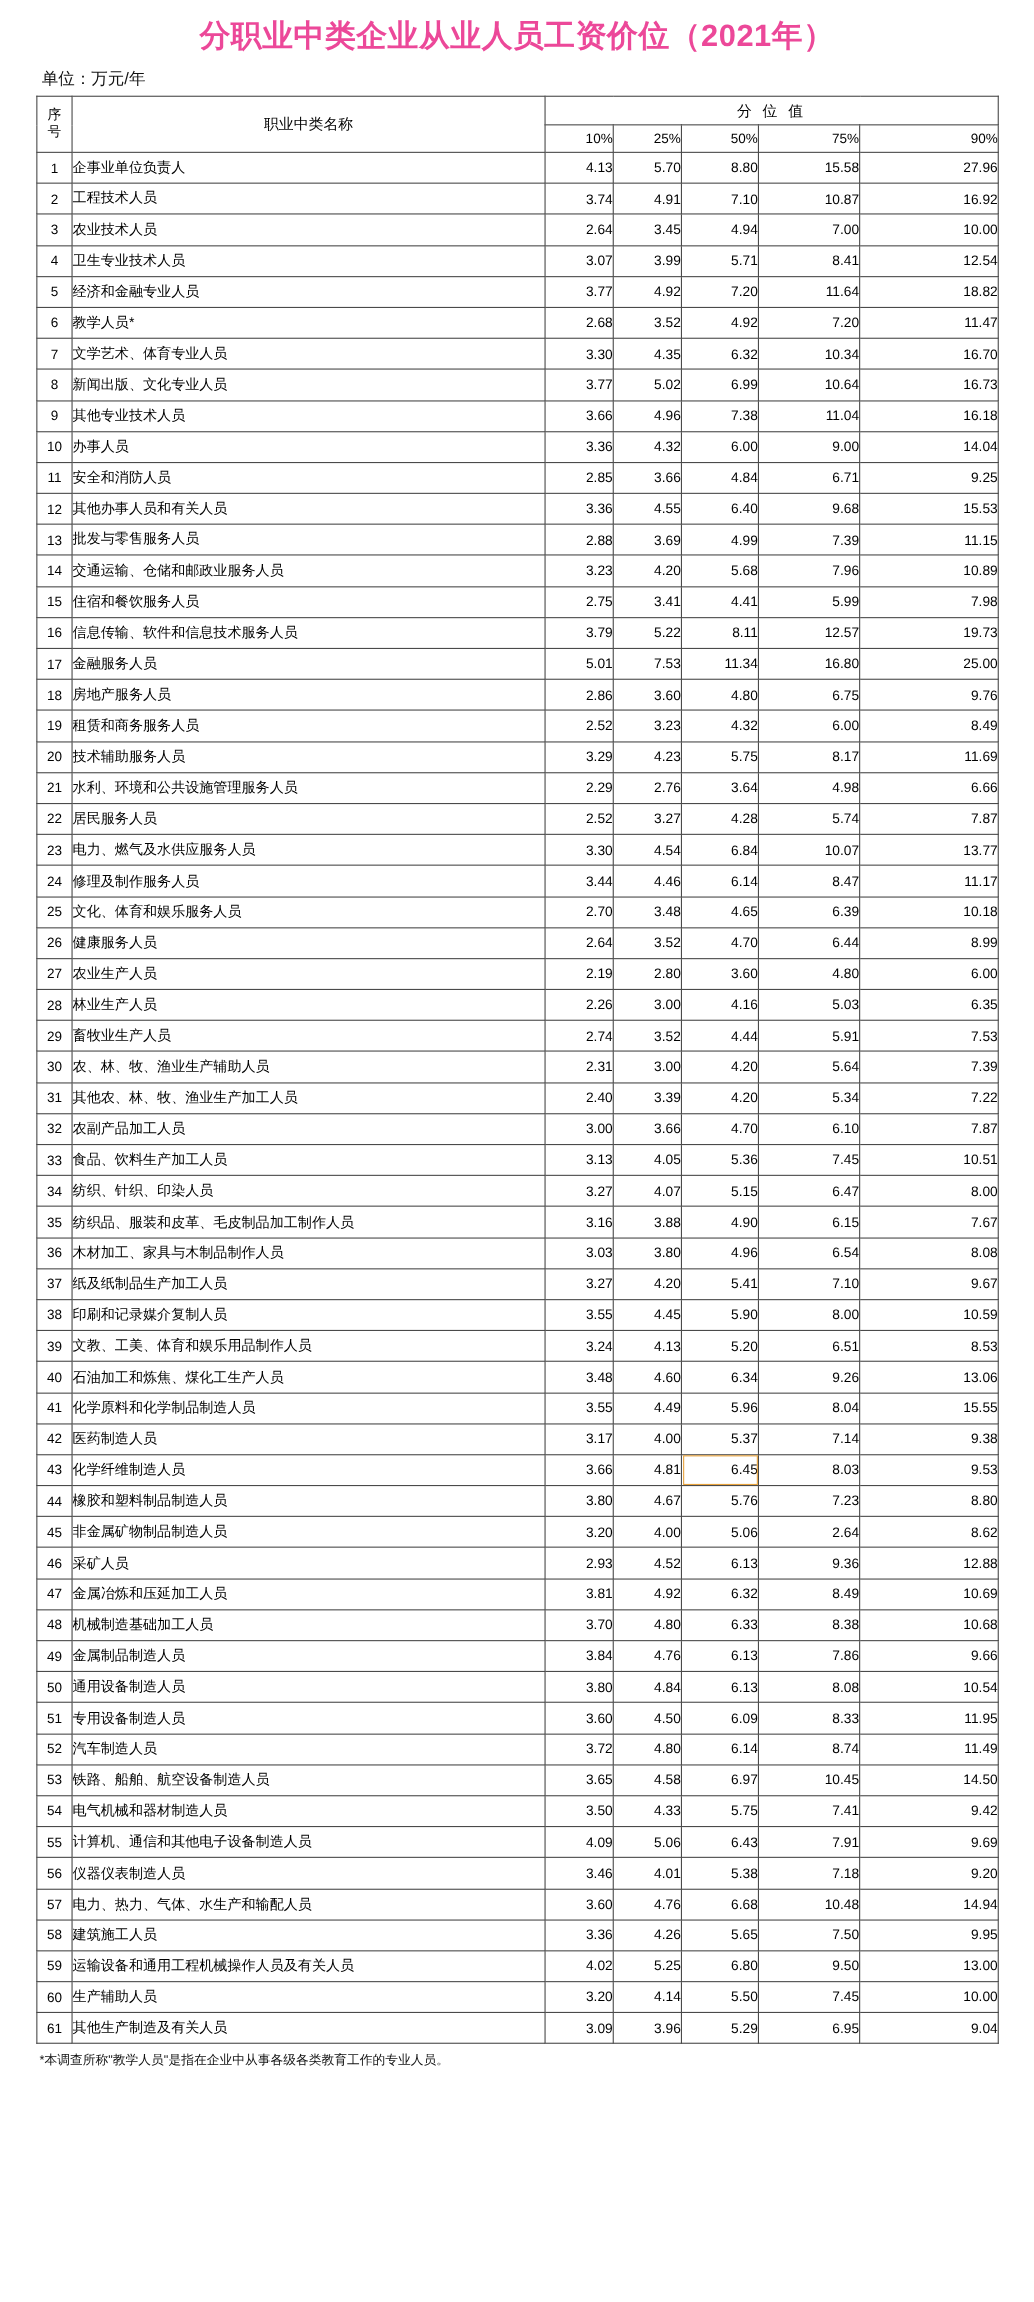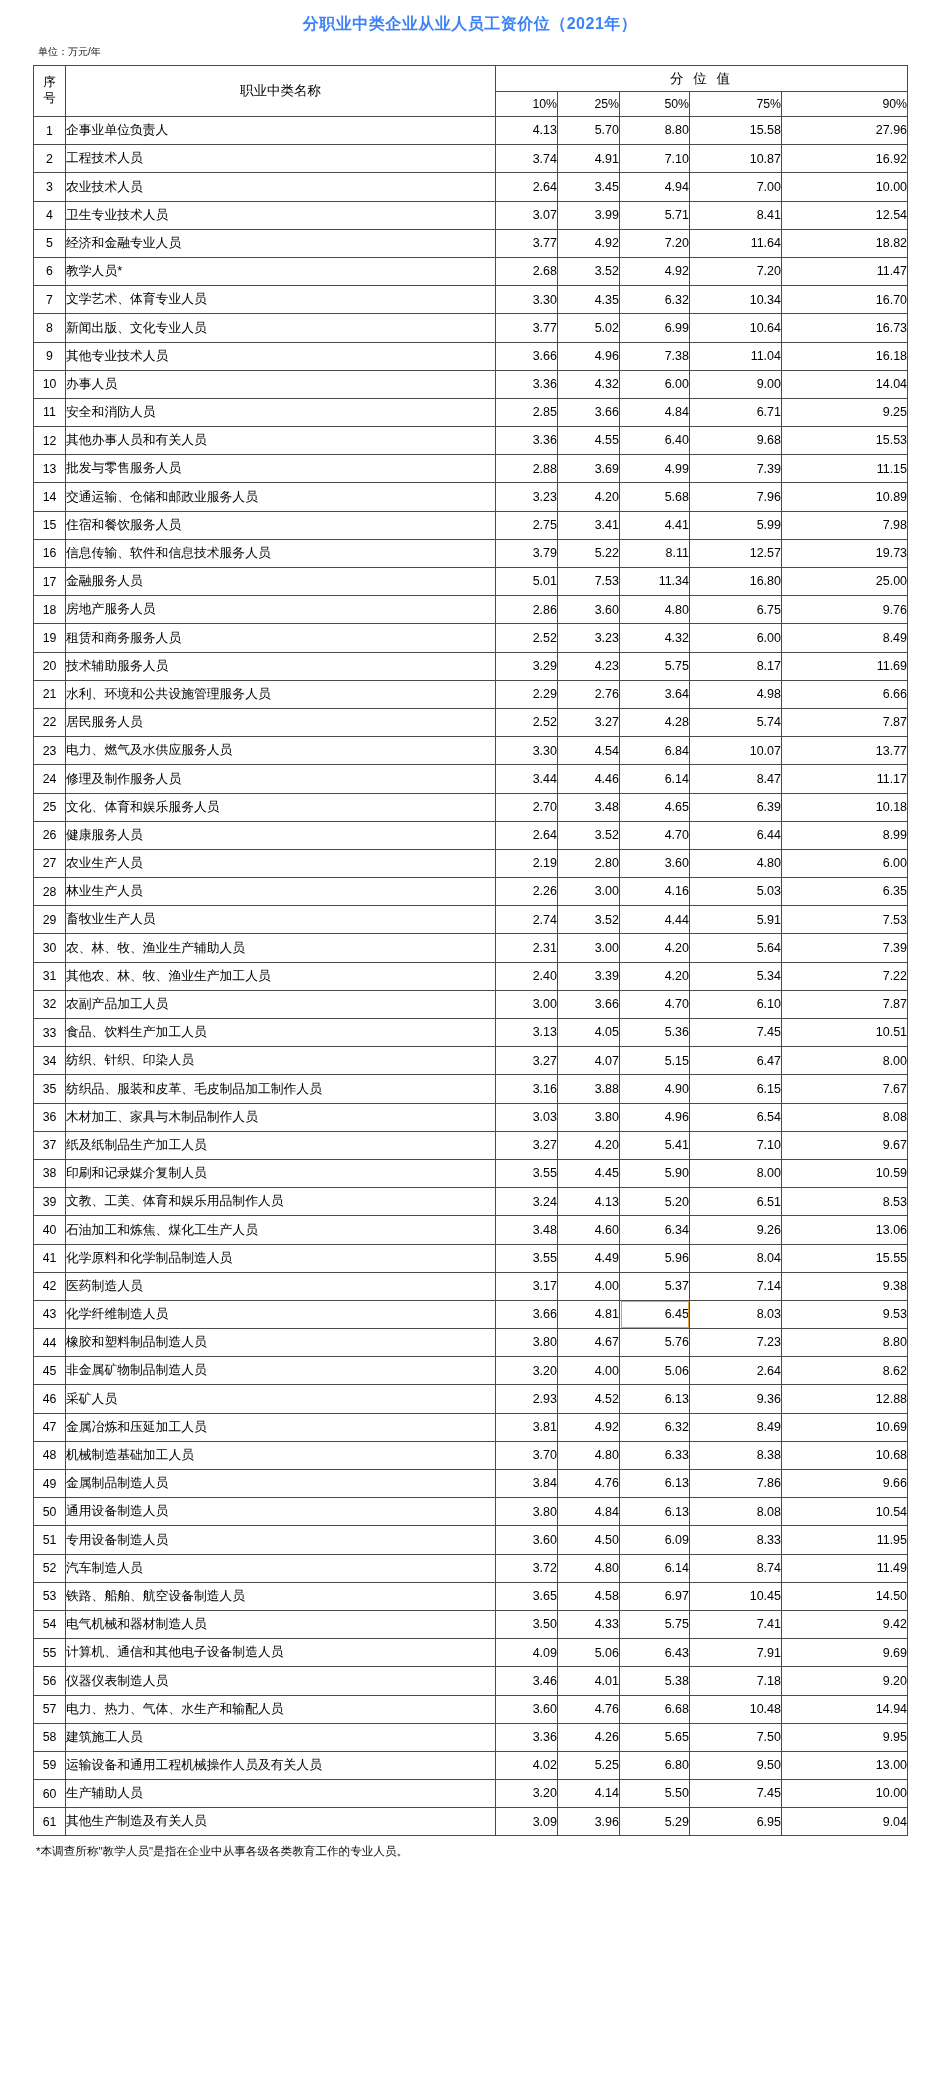--- a/index.html
+++ b/index.html
@@ -15,29 +15,29 @@
     color: #000000;
     position: relative;
   }
   .page {
     width: 940px;
     padding: 0;
     position: relative;
   }
   .doc-title {
     text-align: center;
-    font-size: 16px;
+    font-size: 28px;
     font-weight: bold;
     letter-spacing: 0.5px;
     margin: 0;
     padding: 14px 0 10px 0;
-    color: #3b82f6;
+    color: #ec4899;
   }
   .unit-line {
-    font-size: 10px;
+    font-size: 15px;
     color: #111;
     padding: 0 0 6px 38px;
   }
   table.wage {
     border-collapse: collapse;
     width: 874px;
     margin: 0 0 0 33px;
     table-layout: fixed;
     font-size: 12.6px;
   }

